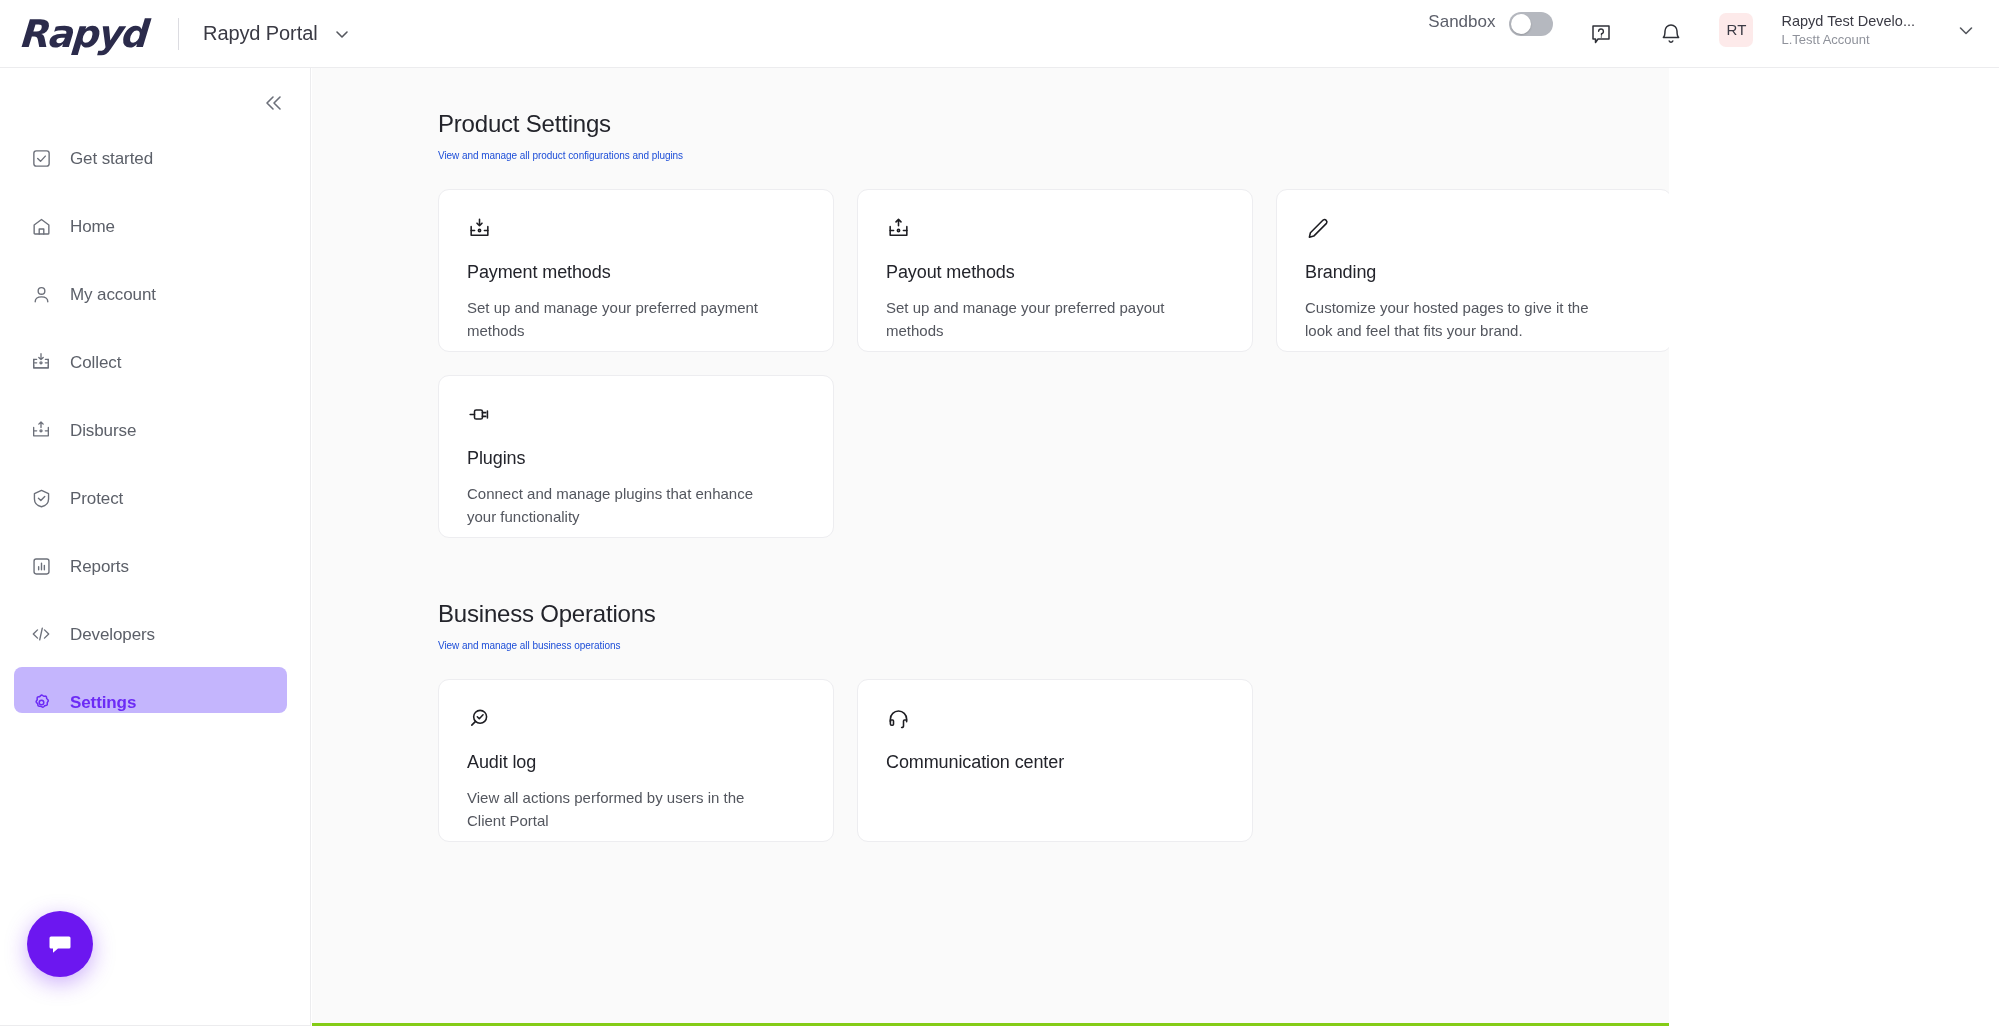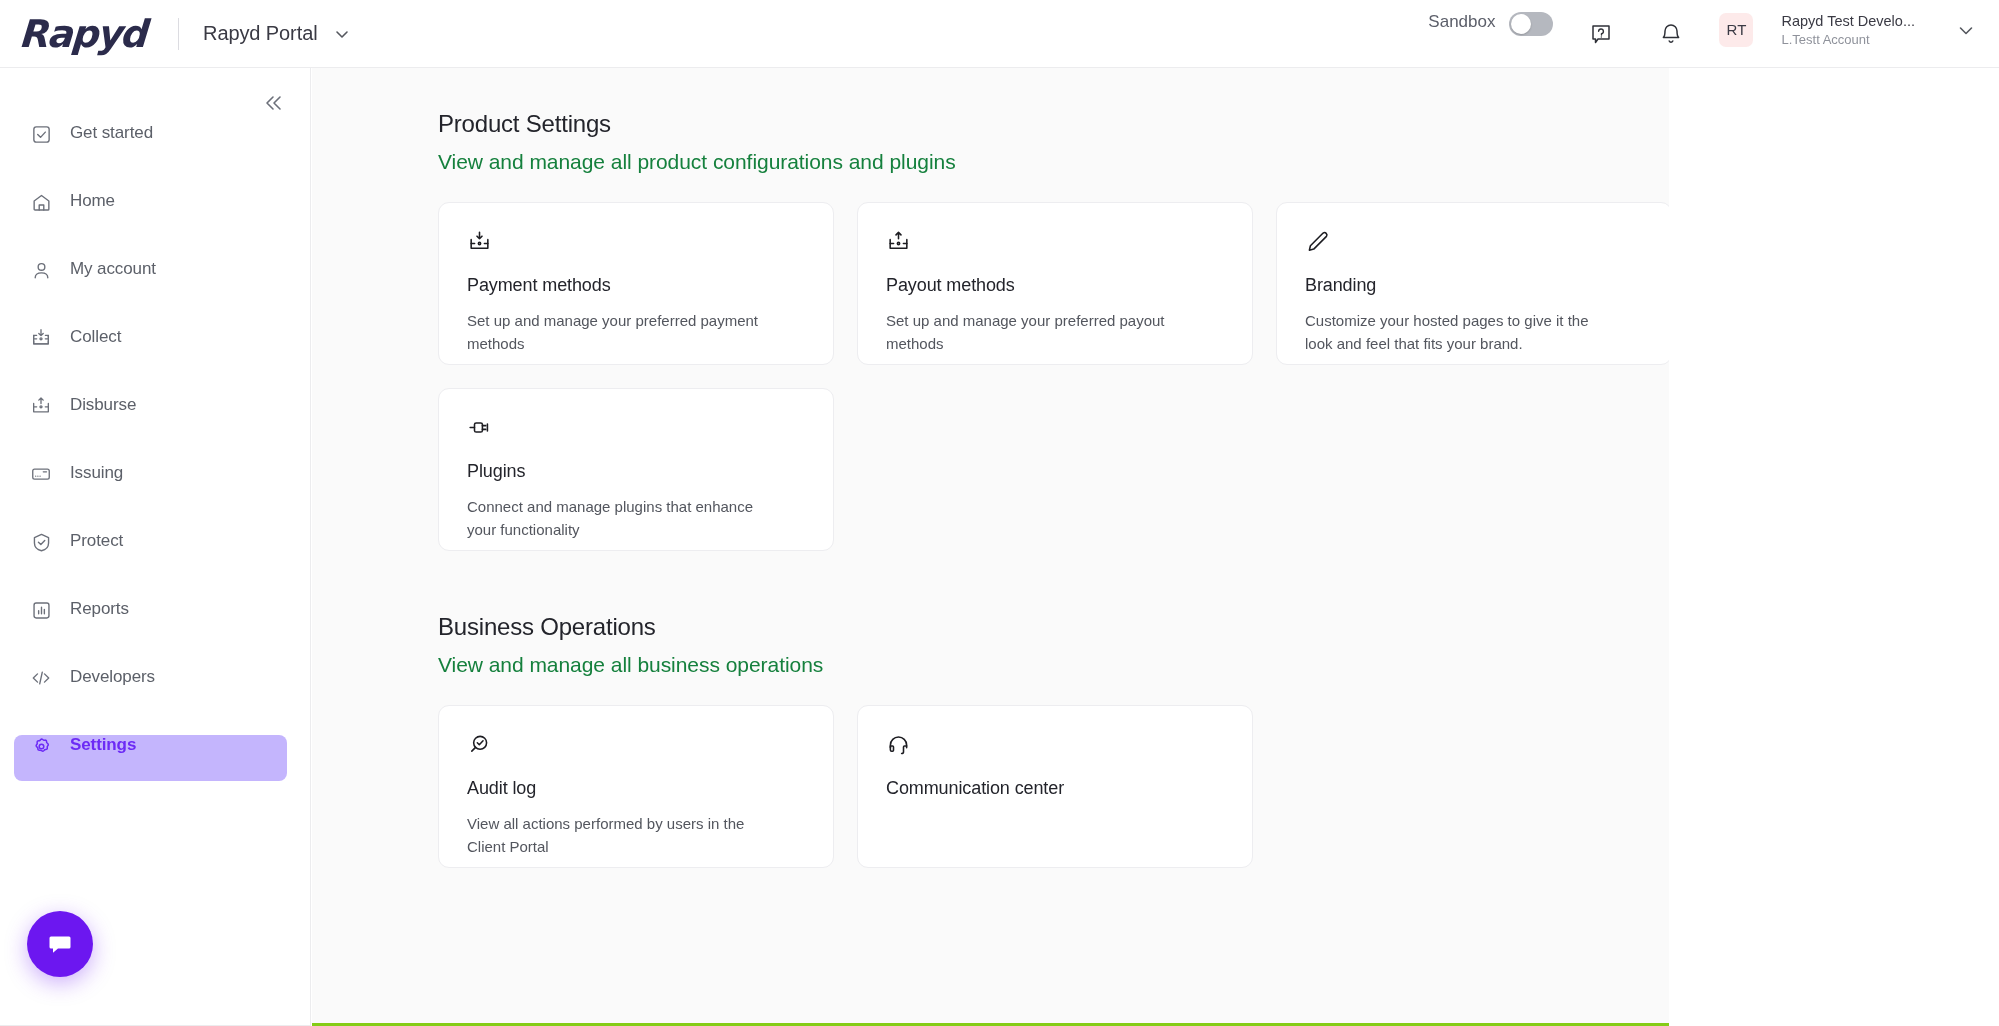--- a/index.html
+++ b/index.html
@@ -81,21 +81,21 @@
     border-bottom: 1px solid #ececee;
   }
   .collapse-btn {
     position: absolute; top: 20px; right: 22px;
     width: 30px; height: 30px;
     display: flex; align-items: center; justify-content: center;
     cursor: pointer; color: #6c707a;
   }
   .nav { position: absolute; top: 55px; left: 0; width: 100%; }
   .nav-item {
-    display: flex; align-items: flex-start;
+    display: flex; align-items: flex-end;
     height: 46px; margin: 0 23px 22px 14px;
     padding-left: 16px; border-radius: 8px;
     cursor: pointer; color: #6c707a;
   }
   .nav-item .nav-ico {
     width: 22px; height: 22px; display: flex;
     align-items: center; justify-content: center;
     flex: 0 0 22px;
   }
   .nav-item .nav-label {
@@ -124,21 +124,21 @@
     overflow: hidden;
     padding-left: 32px;
   }
   .section { padding: 0 0 0 94px; }
   .section-head { padding-top: 0; }
   .sec-title {
     font-size: 24px; color: #23242b; font-weight: 400;
     letter-spacing: -0.2px;
   }
   .sec-sub {
-    font-size: 21px; color: #15803d; margin-top: 12px;
+    font-size: 10px; color: #1d4ed8; margin-top: 12px;
     letter-spacing: -0.05px;
   }
   .card-grid {
     display: flex; flex-wrap: wrap;
     gap: 23px; margin-top: 28px; width: 1237px;
   }
   .card {
     width: 396px; height: 163px;
     background: #ffffff;
     border: 1px solid #ededf0;
@@ -268,30 +268,20 @@
           <path d="M4 9.2v9.2h16V9.2"></path>
           <path d="M4 12.9h3.3M16.7 12.9H20"></path>
           <circle cx="12" cy="12.9" r="1.1"></circle>
           <path d="M12 9.4V3.2M9.6 5.6 12 3.2l2.4 2.4"></path>
         </svg>
       </span>
       <span class="nav-label">Disburse</span>
     </div>
 
 
-    <div class="nav-item">
-      <span class="nav-ico">
-        <svg width="22" height="22" viewBox="0 0 24 24" fill="none" stroke="#6c707a" stroke-width="1.45" stroke-linecap="round" stroke-linejoin="round">
-          <rect x="3" y="6.6" width="18" height="11" rx="2"></rect>
-          <path d="M14.5 9.6H18"></path>
-          <path d="M6.2 14.4h.01M8.6 14.4h.01M11 14.4h.01"></path>
-        </svg>
-      </span>
-      <span class="nav-label">Issuing</span>
-    </div>
 
     <div class="nav-item">
       <span class="nav-ico">
         <svg width="21" height="21" viewBox="0 0 22 22" fill="none" stroke="#6c707a" stroke-width="1.45" stroke-linecap="round" stroke-linejoin="round">
           <path d="M11 2.6 3.6 6v5.4c0 4.3 3 7.1 7.4 8.2 4.4-1.1 7.4-3.9 7.4-8.2V6z"></path>
           <polyline points="7.8,10.8 10.3,13.2 14.4,8.9"></polyline>
         </svg>
       </span>
       <span class="nav-label">Protect</span>
     </div>

